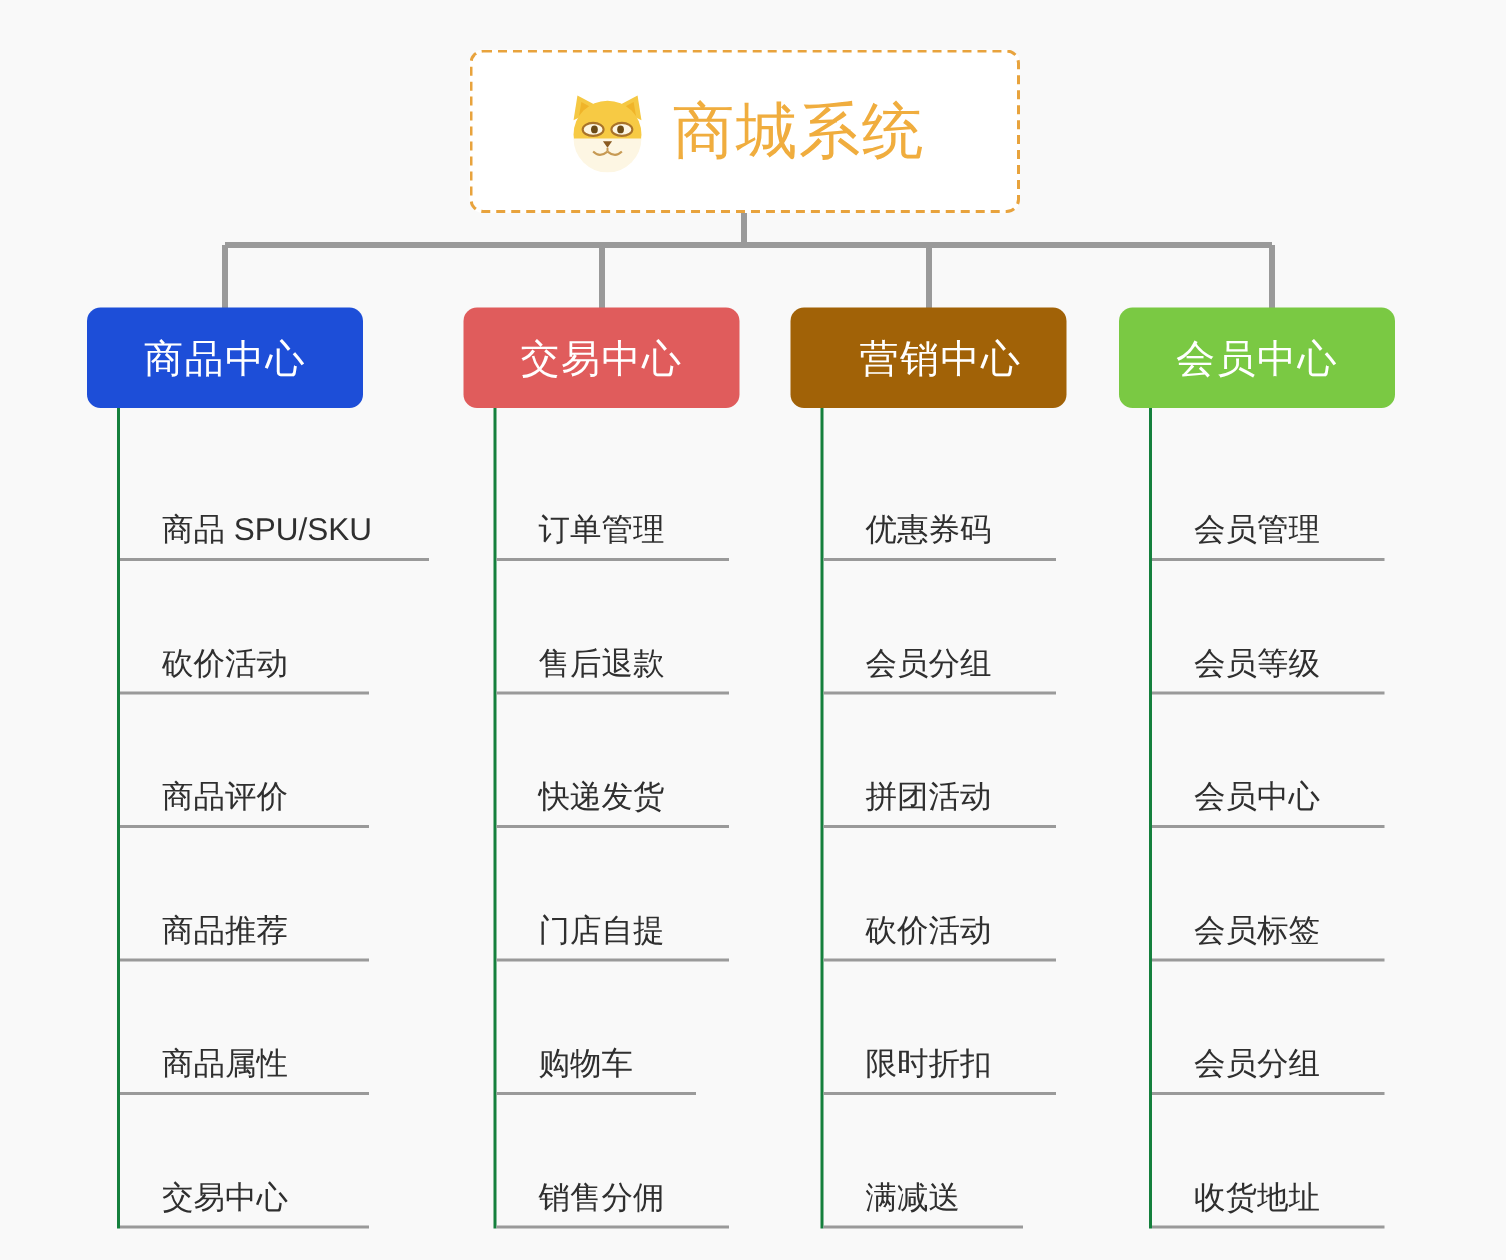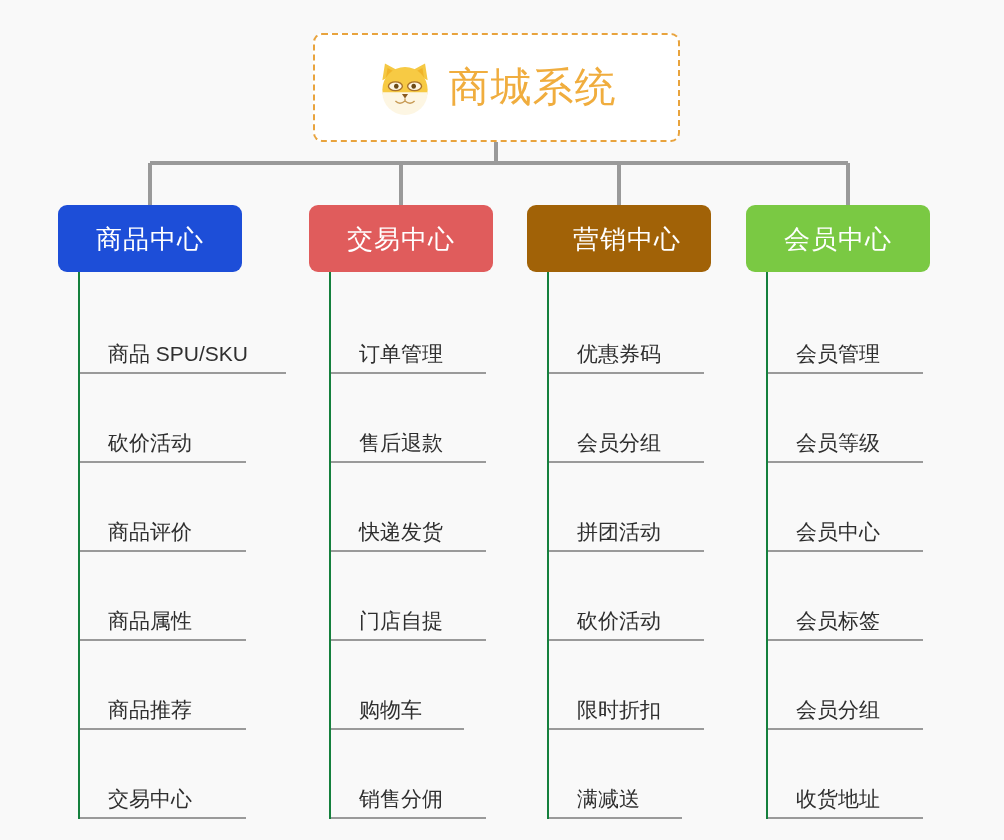--- a/index.html
+++ b/index.html
@@ -179,25 +179,25 @@
           </div>
           <div class="child-item">
             <span class="child-label">砍价活动</span>
             <span class="child-rule" style="width: 166px;"></span>
           </div>
           <div class="child-item">
             <span class="child-label">商品评价</span>
             <span class="child-rule" style="width: 166px;"></span>
           </div>
           <div class="child-item">
+            <span class="child-label">商品推荐</span>
+            <span class="child-rule" style="width: 166px;"></span>
+          </div>
+          <div class="child-item">
             <span class="child-label">商品属性</span>
-            <span class="child-rule" style="width: 166px;"></span>
-          </div>
-          <div class="child-item">
-            <span class="child-label">商品推荐</span>
             <span class="child-rule" style="width: 166px;"></span>
           </div>
           <div class="child-item">
             <span class="child-label">交易中心</span>
             <span class="child-rule" style="width: 166px;"></span>
           </div>
         </div>
       </div>
       <div class="column" style="left: 309px;">
         <div class="cat-box" style="background: rgb(224, 92, 92); align-items: center;">

